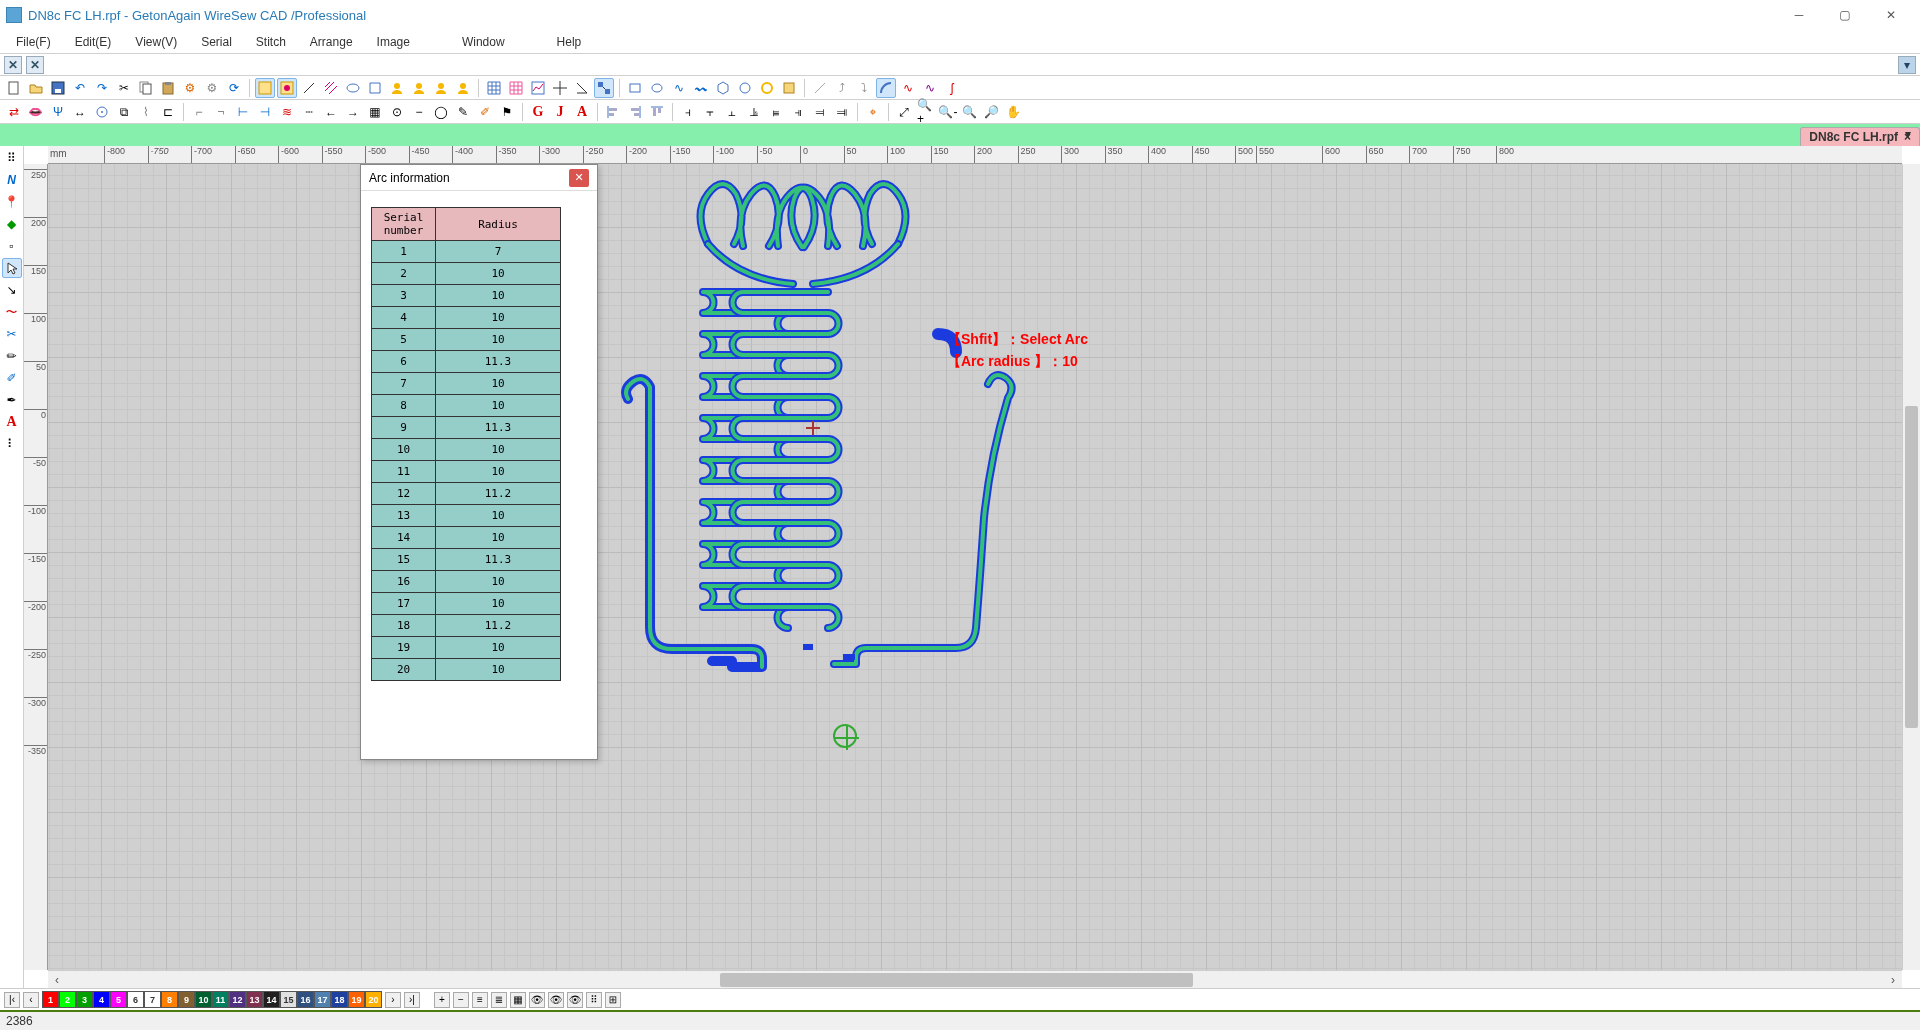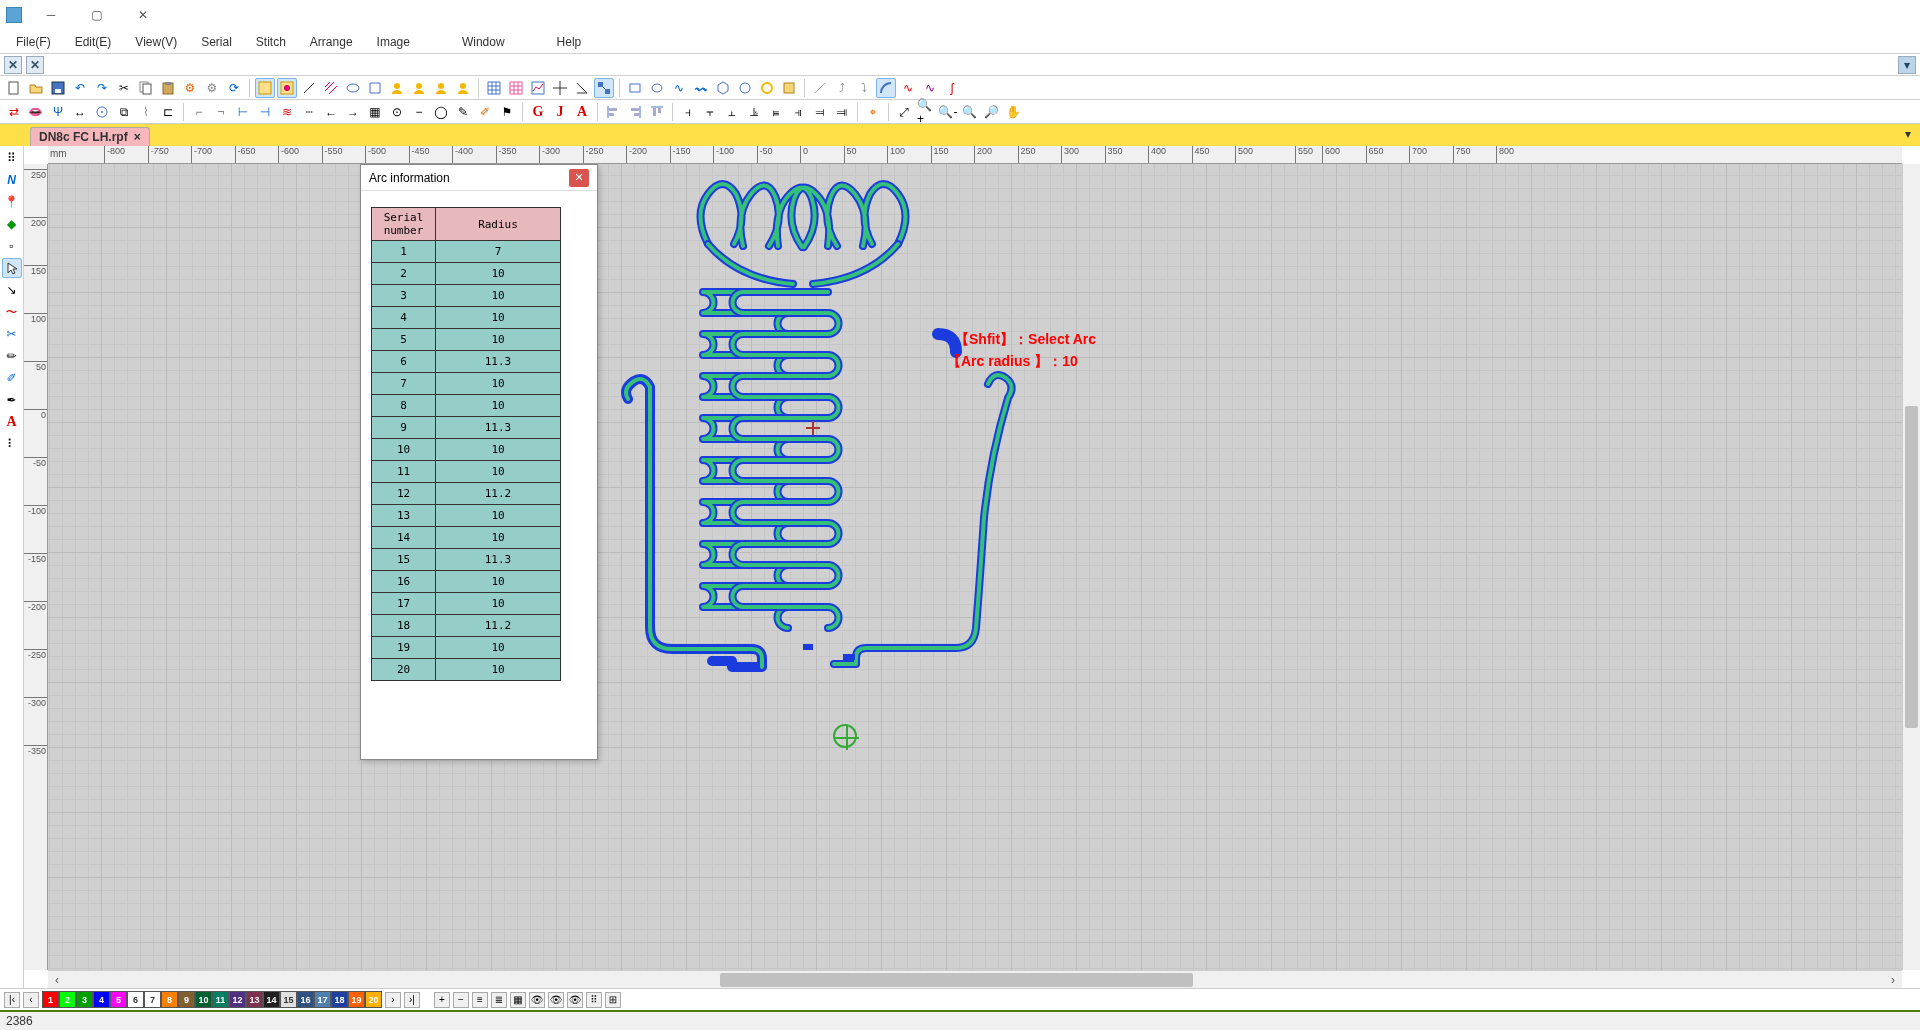--- a/index.html
+++ b/index.html
@@ -29,21 +29,21 @@
 .tbtn.sel { background:#cfe6fb; border-color:#7eb4ea; }
 .letter { font-weight: bold; font-family: "Times New Roman", serif; font-size: 14px; }
 .red { color: #d00; }
 .blue { color: #06c; }
 .green { color: #090; }
 .orange { color: #d60; }
 .purple { color: #808; }
 .grey { color: #888; }
 
 
-.doctabrow { height: 22px; background: #fde047; display: flex; align-items: flex-end; padding-left: 30px; position: relative; border-bottom: 0; }
+.doctabrow { height: 22px; background: #86efac; display: flex; align-items: flex-end; padding-left: 30px; position: relative; border-bottom: 0; justify-content: flex-end; }
 .doctab { background: #f5b7bb; border: 1px solid #aaa; border-bottom: none; border-radius: 3px 3px 0 0; padding: 2px 8px; display: flex; align-items: center; gap: 6px; font-weight: bold; color: #333; }
 .doctab .x { font-weight: bold; }
 .doctabrow .dd { position: absolute; right: 4px; top: 2px; width: 16px; height: 16px; display: flex; align-items: center; justify-content: center; color: #333; }
 
 
 .mainarea { position: relative; height: calc(1030px - 30px - 24px - 22px - 24px - 24px - 22px - 22px - 20px); display: flex; }
 .vtoolbar { width: 24px; background: #fff; border-right: 1px solid #d0d0d0; display: flex; flex-direction: column; align-items: center; padding-top: 2px; gap: 2px; }
 .vtoolbar .tbtn { width: 20px; height: 20px; }
 
 
@@ -113,20 +113,21 @@
 .wire path { fill:none; }
 .wire .outer { stroke:#1b3bde; stroke-width:8; stroke-linecap:round; stroke-linejoin:round; }
 .wire .inner { stroke:#35c079; stroke-width:4; stroke-linecap:round; stroke-linejoin:round; }
 .wire .outer.thick { stroke-width:10; }
 </style>
 </head>
 <body>
 
 <div class="titlebar">
   <div class="appicon"></div>
+  <div class="title">DN8c FC LH.rpf - GetonAgain WireSew CAD /Professional</div>
   <div class="winbtn">─</div>
   <div class="winbtn">▢</div>
   <div class="winbtn close">✕</div>
 </div>
 
 <div class="menubar">
   <div class="menuitem">File(F)</div>
   <div class="menuitem">Edit(E)</div>
   <div class="menuitem">View(V)</div>
   <div class="menuitem">Serial</div>
@@ -586,21 +587,21 @@
           <div class="tick" style="left: 795.5px;">50</div>
           <div class="tick" style="left: 839px;">100</div>
           <div class="tick" style="left: 882.5px;">150</div>
           <div class="tick" style="left: 926px;">200</div>
           <div class="tick" style="left: 969.5px;">250</div>
           <div class="tick" style="left: 1013px;">300</div>
           <div class="tick" style="left: 1056.5px;">350</div>
           <div class="tick" style="left: 1100px;">400</div>
           <div class="tick" style="left: 1143.5px;">450</div>
           <div class="tick" style="left: 1187px;">500</div>
-          <div class="tick" style="left: 1247px;">550</div>
+          <div class="tick" style="left: 1208px;">550</div>
           <div class="tick" style="left: 1274px;">600</div>
           <div class="tick" style="left: 1317.5px;">650</div>
           <div class="tick" style="left: 1361px;">700</div>
           <div class="tick" style="left: 1404.5px;">750</div>
           <div class="tick" style="left: 1448px;">800</div>
         </div>
     </div>
 
     <div class="vruler">
       <div id="vruler-ticks">
@@ -661,21 +662,21 @@
 
         <path class="outer thick" d="M345 160 q18 0 18 18" style="stroke:#1b3bde; stroke-width:12"></path>
 
         <rect x="210" y="470" width="10" height="6" fill="#1b3bde"></rect>
         <rect x="250" y="480" width="12" height="6" fill="#1b3bde"></rect>
       </svg>
 
       <div class="crosshair"></div>
       <div class="targetcircle"></div>
 
-      <div class="annot" style="left:899px; top:167px;margin-left:8px;">【Shfit】：Select Arc</div>
+      <div class="annot" style="left:899px; top:167px;">【Shfit】：Select Arc</div>
       <div class="annot" style="left:899px; top:189px;">【Arc radius 】：10</div>
 
       <div class="dialog">
         <div class="dtitle">
           <span class="dt">Arc information</span>
           <span class="dclose">✕</span>
         </div>
         <div class="dbody">
           <div class="dtablewrap">
             <table>

